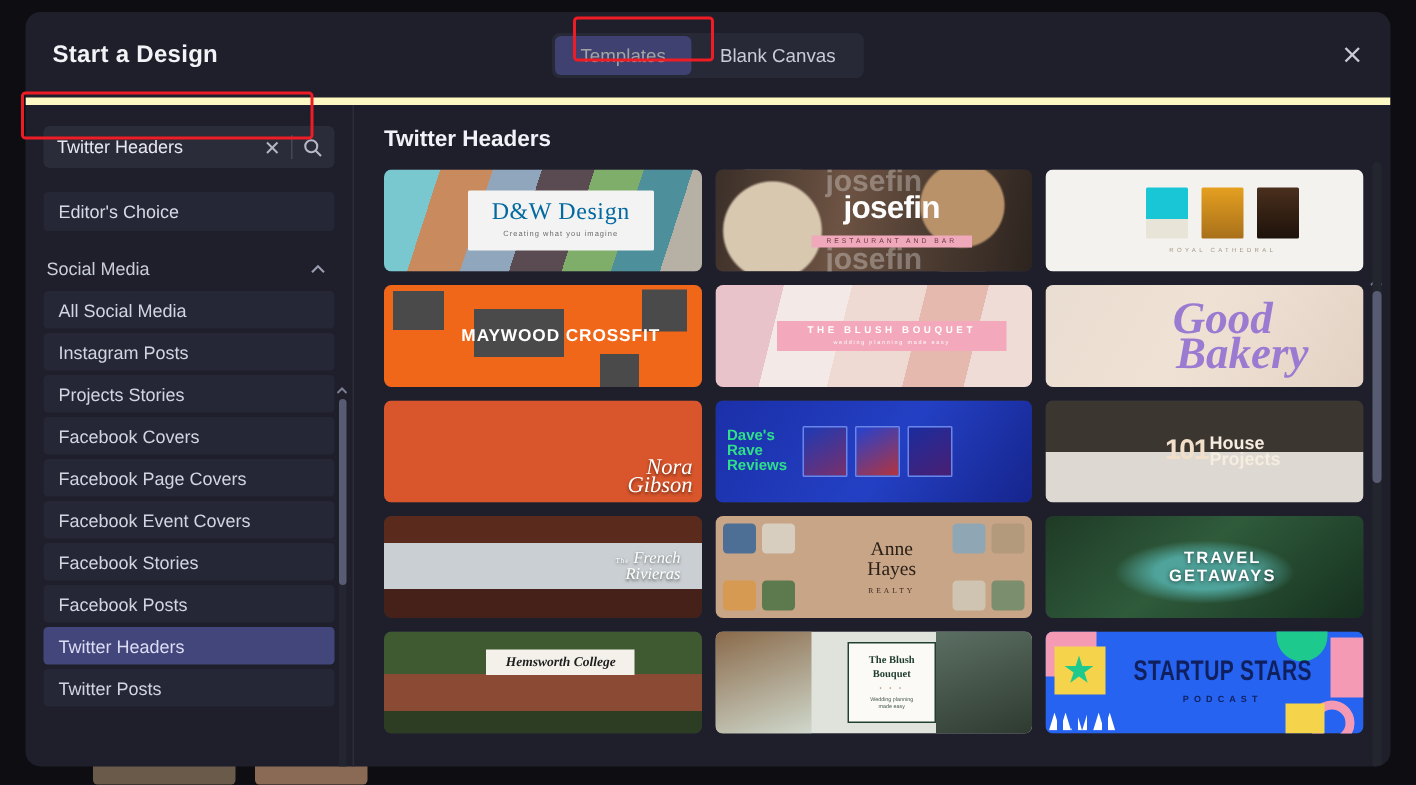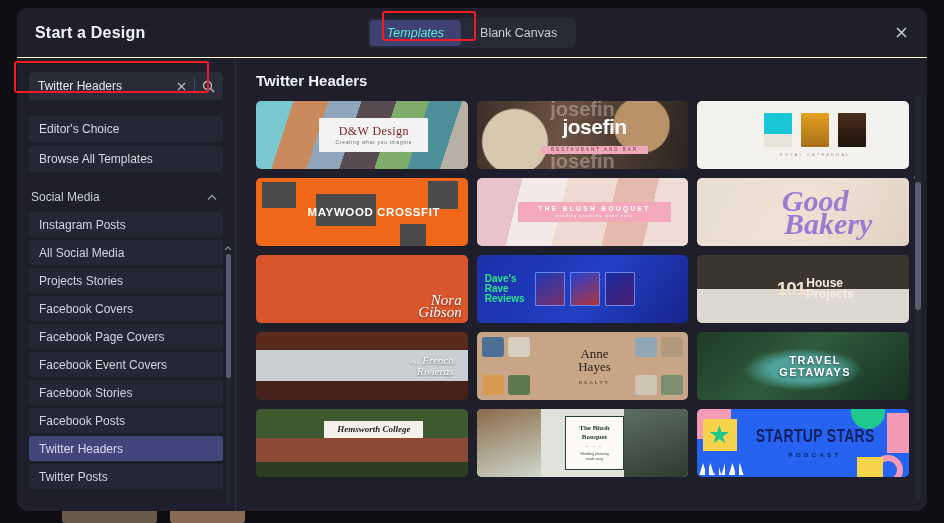--- a/index.html
+++ b/index.html
@@ -16,22 +16,22 @@
     left: 17px; top: 8px;
     width: 910px; height: 503px;
     background: #1e1f2b;
     border-radius: 10px;
     overflow: hidden;
   }
 
   
   #header {
     position: relative;
-    height: 50px;
-    border-bottom: 1px solid #fef9c3;
+    height: 62px;
+    border-bottom: 5px solid #fef9c3;
     display: flex; align-items: center;
   }
   #dialog-title {
     margin-left: 18px;
     font-size: 16px; font-weight: bold;
     color: #f2f3f7; letter-spacing: .2px;
   }
   #tabs {
     position: absolute; left: 50%; top: 50%;
     transform: translate(-50%, -50%);
@@ -42,21 +42,21 @@
     gap: 2px;
   }
   .tab {
     padding: 6px 17px;
     font-size: 12.5px;
     color: #c9cbd8;
     border-radius: 4px;
     cursor: pointer;
     white-space: nowrap;
   }
-  .tab.active { background: #3f4270; color: #5eead4; font-style: italic; }
+  .tab.active { background: #3f4270; color: #a3a3a3; }
   #close-btn {
     position: absolute; right: 14px; top: 50%;
     transform: translateY(-50%);
     width: 24px; height: 24px;
     display: flex; align-items: center; justify-content: center;
     cursor: pointer;
   }
   #close-btn svg { stroke: #c8cad6; }
 
   
@@ -216,21 +216,21 @@
 
   
   .a-dw {
     background:
       linear-gradient(108deg,#79c7cf 0 16%,#c98a5e 16% 31%,#8fa6bd 31% 45%,
                       #5a4a52 45% 60%,#7fae6a 60% 74%,#4d8f9b 74% 88%,#b7b0a5 88% 100%);
   }
   .dw-plate {
     background: #f2f3f2; padding: 7px 16px; border-radius: 1px;
   }
-  .dw-t1 { font-family: "Liberation Serif", serif; font-size: 12px; color: #7f1d1d; letter-spacing: .4px; }
+  .dw-t1 { font-family: "Liberation Serif", serif; font-size: 16px; color: #0369a1; letter-spacing: .4px; }
   .dw-t2 { font-size: 5px; color: #6c6c6c; letter-spacing: .7px; margin-top: 3px; }
 
   .a-josefin {
     background:
       radial-gradient(circle at 18% 60%, #d9c8b0 0 18%, transparent 19%),
       radial-gradient(circle at 78% 35%, #b9926a 0 16%, transparent 17%),
       linear-gradient(100deg,#3b2f28,#6d5343 40%,#4a3a30 70%,#2d241f);
   }
   .jo-t1 { font-size: 21px; font-weight: bold; color: #fdfdfd; letter-spacing: -.5px; }
   .jo-t2 {
@@ -388,35 +388,34 @@
         <div id="search-divider"></div>
         <div class="sb-icon">
           <svg width="13" height="13" viewBox="0 0 13 13" fill="none" stroke-width="1.4">
             <circle cx="5.5" cy="5.5" r="4"></circle>
               <line x1="8.5" y1="8.5" x2="12" y2="12"></line>
           </svg>
         </div>
       </div>
 
       <div class="quick-item">Editor's Choice</div>
-      <div class="quick-item">Browse All Templates</div>
 
       <div id="group-header">
         <span>Social Media</span>
         <svg width="10" height="7" viewBox="0 0 10 7" fill="none" stroke-width="1.4">
           <polyline points="1,5.5 5,1.5 9,5.5"></polyline>
         </svg>
       </div>
 
       <div id="cat-list">
           <div class="cat-item">
+            <span>All Social Media</span>
+          </div>
+          <div class="cat-item">
             <span>Instagram Posts</span>
-          </div>
-          <div class="cat-item">
-            <span>All Social Media</span>
           </div>
           <div class="cat-item">
             <span>Projects Stories</span>
           </div>
           <div class="cat-item">
             <span>Facebook Covers</span>
           </div>
           <div class="cat-item">
             <span>Facebook Page Covers</span>
           </div>

